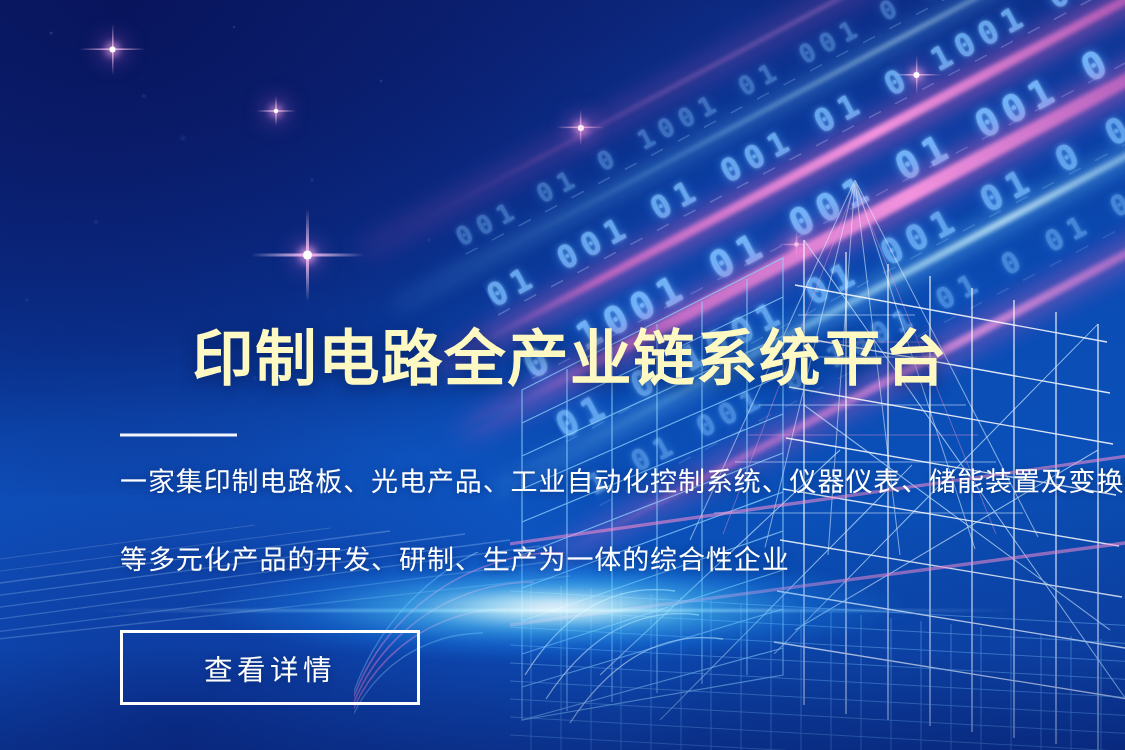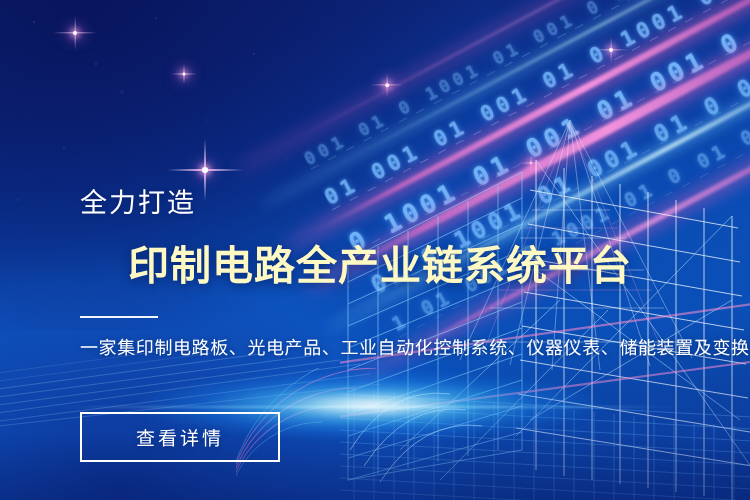--- a/index.html
+++ b/index.html
@@ -282,21 +282,21 @@
     color: #ffffff;
     letter-spacing: .6px;
     font-weight: 400;
     text-shadow: 0 1px 5px rgba(0,25,80,.5);
     white-space: nowrap;
   }
   .cta {
     display: inline-flex;
     align-items: center;
     justify-content: center;
-    margin-top: 28px;
+    margin-top: 12px;
     width: 200px;
     height: 50px;
     box-sizing: border-box;
     border: 2px solid #ffffff;
     background: transparent;
     color: #ffffff;
     font-size: 19px;
     letter-spacing: 3px;
     font-family: inherit;
     cursor: pointer;
@@ -441,20 +441,20 @@
       <path d="M-10 150 A 168 168 0 0 1 158 -18"></path>
       <path d="M-10 150 A 96 96 0 0 1 86 54"></path>
     </g>
   </svg>
 
   <div class="bottom-haze"></div>
   <div class="horizon-line"></div>
   <div class="horizon"></div>
 
   <div class="content">
-    <div class="eyebrow">全力打造</div>
     <h1 class="headline">印制电路全产业链系统平台</h1>
     <div class="divider"></div>
     <p class="desc">一家集印制电路板、光电产品、工业自动化控制系统、仪器仪表、储能装置及变换器</p>
+    <p class="desc" style="margin-top:0;">等多元化产品的开发、研制、生产为一体的综合性企业</p>
     <button class="cta">查看详情</button>
   </div>
 
 </div>
 
 </body></html>

